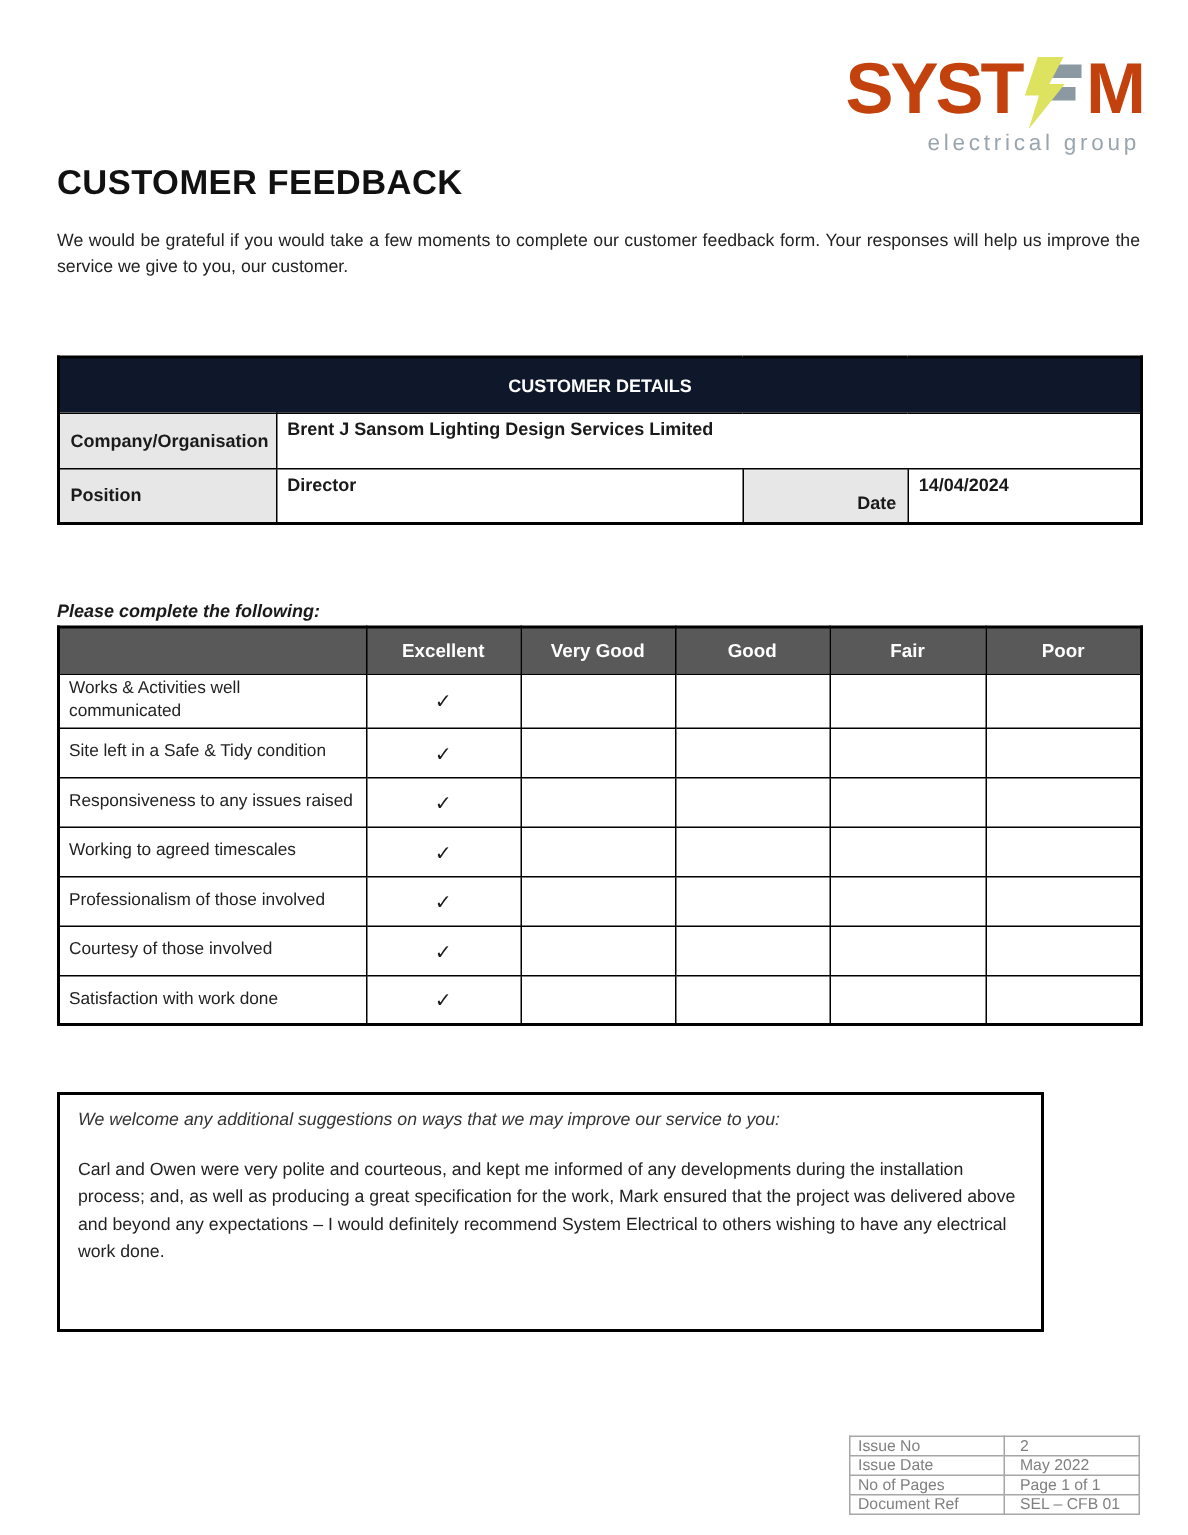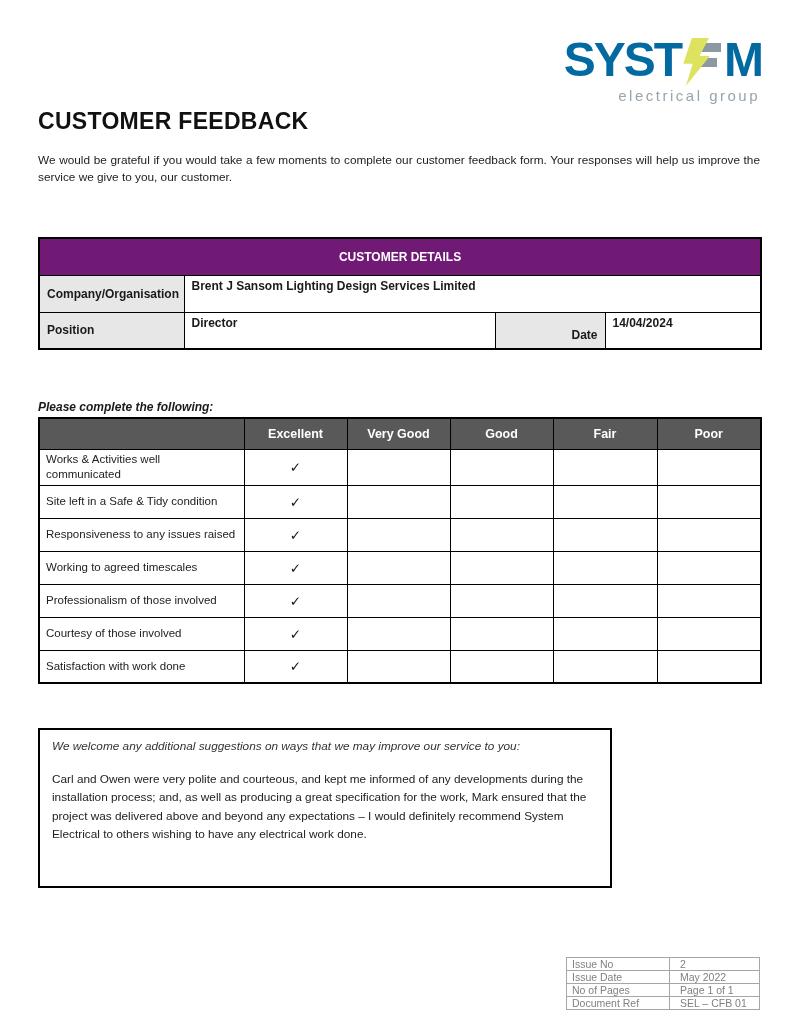--- a/index.html
+++ b/index.html
@@ -11,21 +11,21 @@
     font-family:"Liberation Sans", sans-serif;
     color:#1a1a1a;
     overflow:hidden;
   }
 
   
   .logo { position:absolute; top:36px; right:30px; text-align:right; }
   .logo-row { display:flex; justify-content:flex-end; align-items:flex-start; }
   .logo-letters {
     font-size:48px; font-weight:bold; letter-spacing:-2px;
-    color:#0369a1; line-height:1;
+    color:#c2410c; line-height:1;
   }
   .logo-e { position:relative; width:36px; height:50px; margin:0 3px 0 4px; }
   .logo-e .bar { position:absolute; background:#8b99a2; height:9px; }
   .logo-e .bar-top { top:7px; left:11px; width:25px; }
   .logo-e .bar-mid { top:22px; left:11px; width:21px; }
   .logo-e svg { position:absolute; top:2px; left:-3px; z-index:2; }
   .logo-tagline {
     margin-top:1px; padding-right:2px;
     font-size:15px; letter-spacing:2.5px; color:#98a5ad;
   }
@@ -41,21 +41,21 @@
 
   
   table { border-collapse:collapse; }
   .details-table {
     position:absolute; top:237px; left:38px; width:722px;
     table-layout:fixed; border:2px solid #000;
     font-size:12px;
   }
   .details-table td, .details-table th { border:1px solid #000; }
   .details-header {
-    background:#701a75; color:#fff; font-weight:bold;
+    background:#0f172a; color:#fff; font-weight:bold;
     text-align:center; font-size:12px; height:18px;
   }
   .details-table td { height:37px; }
   .lbl-cell {
     background:#e7e7e7; font-weight:bold;
     padding-left:7px; vertical-align:middle;
   }
   .val-cell { font-weight:bold; vertical-align:top; padding:3px 7px; }
   .date-lbl {
     background:#e7e7e7; font-weight:bold;
@@ -78,21 +78,21 @@
   }
   .ratings-table td { height:33px; }
   .rating-label {
     font-size:11.5px; font-weight:normal; color:#222;
     padding:2px 8px 2px 6px; vertical-align:middle; line-height:1.35;
   }
   .rating-cell { text-align:center; vertical-align:middle; font-size:13.5px; }
 
   
   .suggestions {
-    position:absolute; top:728px; left:38px; width:574px; height:160px;
+    position:absolute; top:728px; left:38px; width:658px; height:160px;
     border:2px solid #000; padding:9px 12px;
     font-size:11.8px; color:#222;
   }
   .suggestions .prompt { font-style:italic; margin-bottom:17px; color:#333; }
   .suggestions .body { line-height:1.55;margin-top:12px; }
 
   
   .doc-control {
     position:absolute; top:957px; left:566px; width:193px;
     table-layout:fixed; font-size:10.5px; color:#808080;

